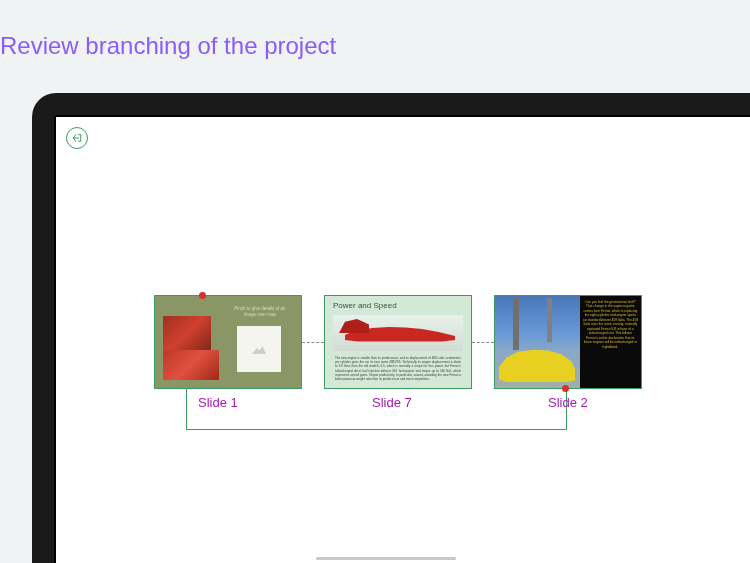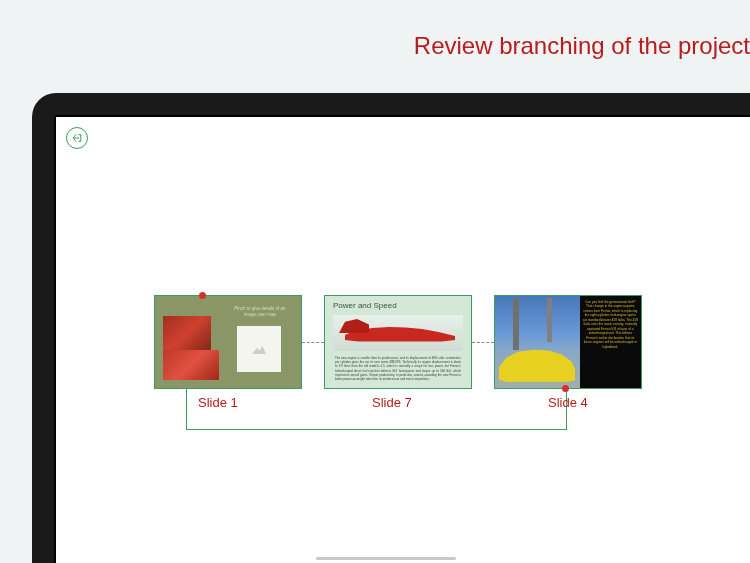--- a/index.html
+++ b/index.html
@@ -9,24 +9,24 @@
     }
     body {
       font-family: -apple-system, 'Helvetica Neue', Arial, sans-serif;
       background: #f0f3f4;
       width: 750px;
       height: 563px;
       overflow: hidden;
       position: relative;
     }
     .page-title {
-      text-align: right;
+      text-align: left;
       font-size: 24px;
       font-weight: 300;
-      color: #b91c1c;
+      color: #8b5cf6;
       padding-top: 32px;
       padding-bottom: 28px;
     }
     .tablet-frame {
       position: absolute;
       left: 32px;
       right: 0;
       bottom: 0;
       height: 470px;
       background: #1a1a1a;
@@ -228,21 +228,21 @@
       width: 42%;
       padding: 4px 3px;
       font-size: 3.2px;
       line-height: 1.4;
       color: #d8b838;
       text-align: center;
     }
     .slide-label {
       position: absolute;
       font-size: 13px;
-      color: #b91c1c;
+      color: #a21caf;
       font-weight: 300;
     }
     .label-1 { left: 142px; top: 278px; }
     .label-3 { left: 316px; top: 278px; }
     .label-2 { left: 492px; top: 278px; }
     .connector-dashed {
       position: absolute;
       border-top: 1px dashed #888;
       height: 0;
     }
@@ -343,20 +343,20 @@
             <div class="pole2"></div>
           </div>
           <div class="textcol">Can you feel the generational shift? That change in the supercar game comes from Ferrari, which is replacing the eight-cylinder, mid-engine sports car standard-bearer 458 Italia. The 458 Italia uses the iconic revving, naturally aspirated Ferrari V-8 in favor of a turbocharged unit. This follows Ferrari's earlier declaration that its future engines will be turbocharged or hybridized.</div>
         </div>
 
         <div class="red-dot dot-1"></div>
         <div class="red-dot dot-2"></div>
 
         <div class="slide-label label-1">Slide 1</div>
         <div class="slide-label label-3">Slide 7</div>
-        <div class="slide-label label-2">Slide 4</div>
+        <div class="slide-label label-2">Slide 2</div>
 
         <div class="scrollbar"></div>
       </div>
 
     </div>
   </div>
 </div>
 
 </body></html>

